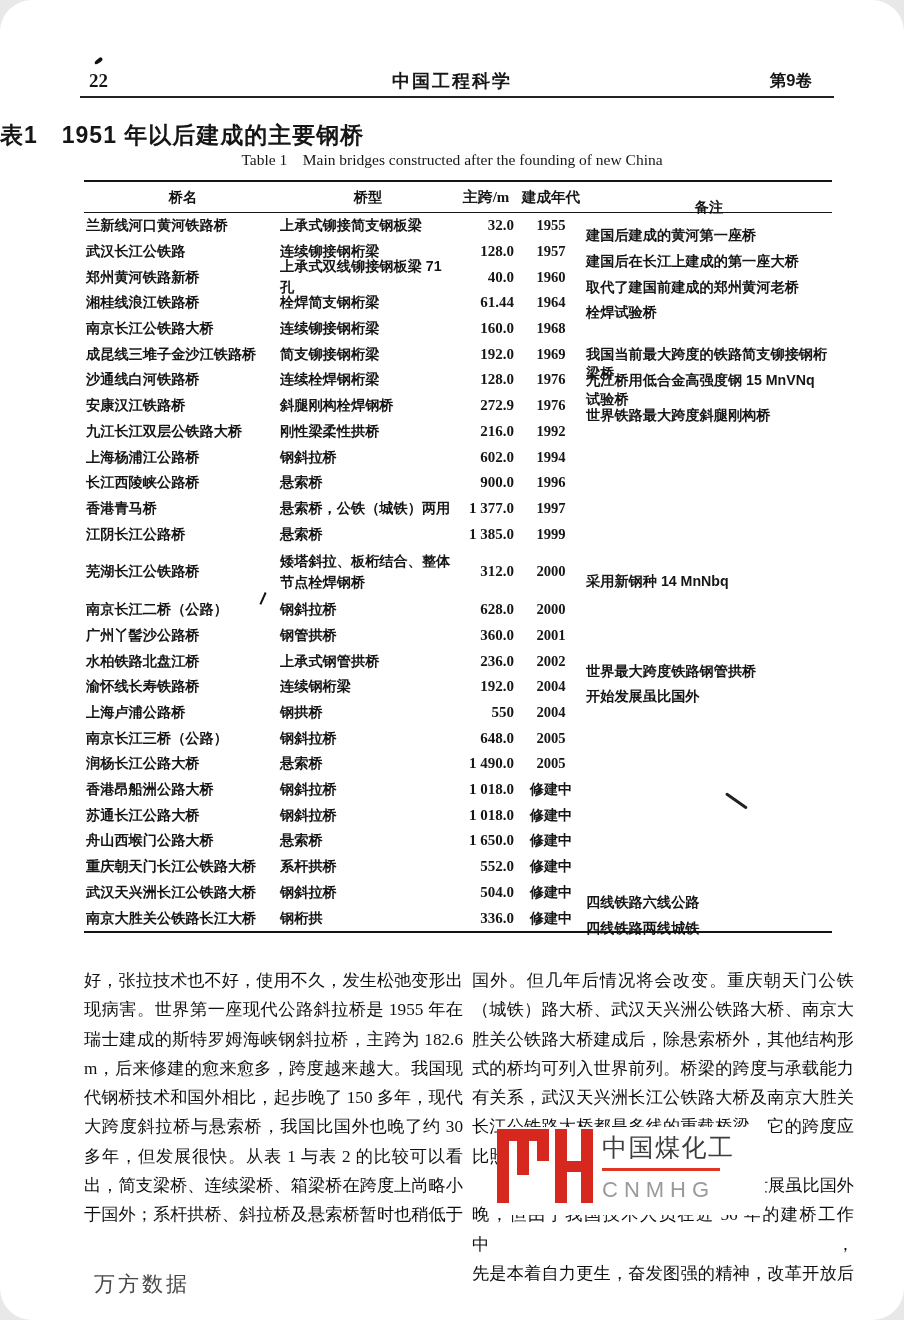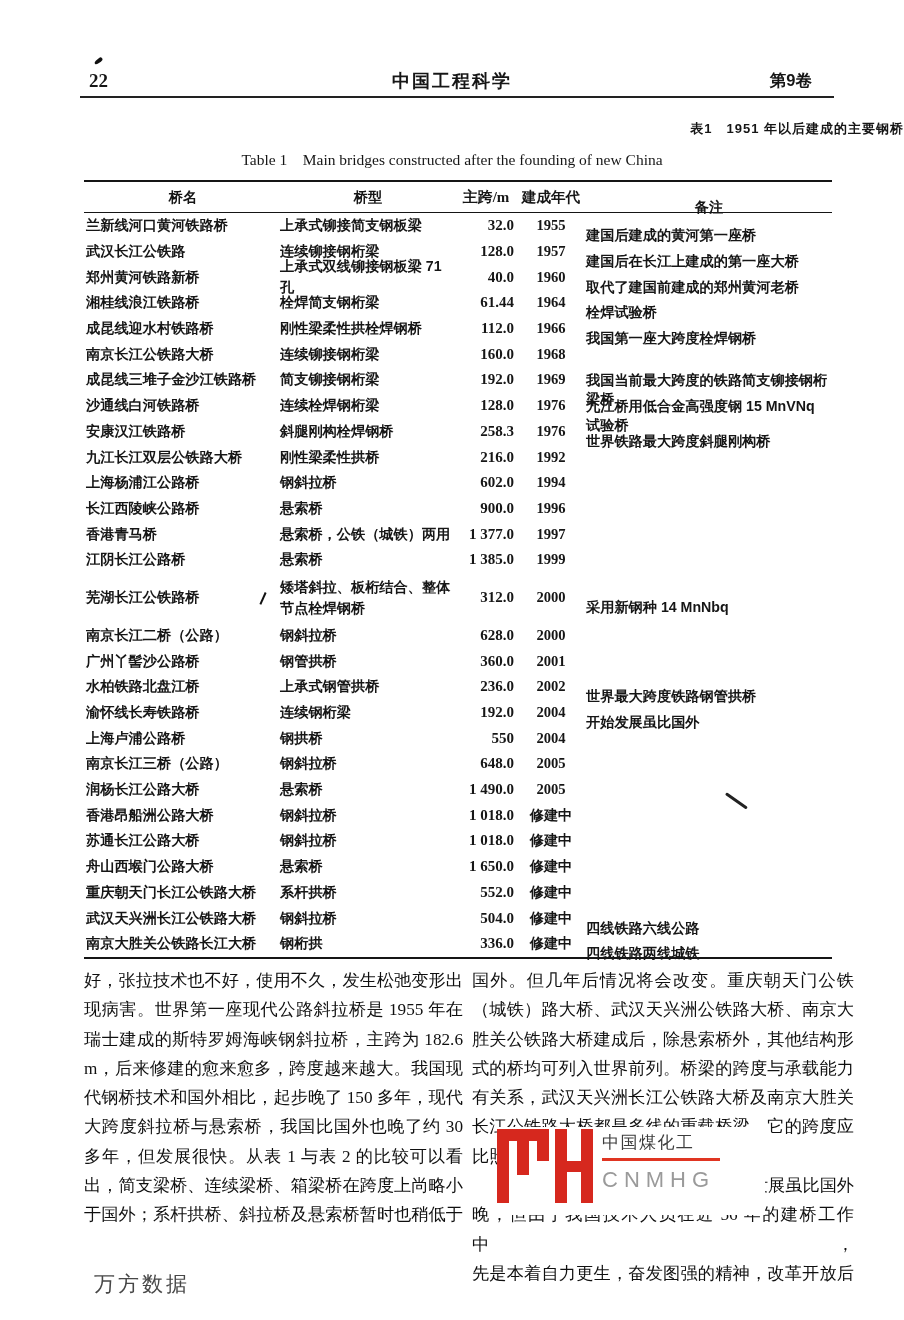--- a/index.html
+++ b/index.html
@@ -1,32 +1,33 @@
 <!DOCTYPE html>
 <html><head>
 <meta charset="utf-8">
 <style>
   html,body{margin:0;padding:0;background:#e8e8e8;}
   .page{
     position:relative;width:904px;height:1320px;margin:0 auto;
     background:#ffffff;color:#161616;overflow:hidden;
     font-family:"Liberation Serif","DejaVu Serif",serif;
+    border-radius:32px;
   }
   
   .pen-tick{position:absolute;left:94px;top:59px;width:9px;height:4px;background:#111;
     border-radius:60% 40% 40% 60%;transform:rotate(-38deg);}
   .page-number{position:absolute;left:89px;top:70px;font-size:19px;font-weight:700;}
   .journal-title{position:absolute;left:0;right:0;top:69px;text-align:center;
     font-family:"Liberation Sans","DejaVu Sans",sans-serif;font-weight:700;font-size:18px;letter-spacing:2px;}
   .volume{position:absolute;right:92px;top:70px;font-family:"Liberation Sans","DejaVu Sans",sans-serif;
     font-weight:700;font-size:16.5px;}
   .header-rule{position:absolute;left:80px;top:96px;width:754px;height:2.4px;background:#222;}
   
-  .table-title-cn{position:absolute;left:0;right:0;top:120px;text-align:right;
-    font-family:"Liberation Sans","DejaVu Sans",sans-serif;font-weight:700;font-size:13px;letter-spacing:1px;}
+  .table-title-cn{position:absolute;left:0;right:0;top:120px;text-align:left;
+    font-family:"Liberation Sans","DejaVu Sans",sans-serif;font-weight:700;font-size:23px;letter-spacing:1px;}
   .table-title-en{position:absolute;left:0;right:0;top:150px;text-align:center;font-size:15.5px;}
   
   .btable{position:absolute;left:84px;top:180px;width:748px;
     font-family:"Liberation Sans","DejaVu Sans",sans-serif;font-size:14.2px;font-weight:700;
     border-top:2.6px solid #151515;border-bottom:2.6px solid #151515;}
   .thead{display:flex;align-items:center;height:30px;border-bottom:1.7px solid #151515;}
   .thead > div{text-align:center;}
   .trow{display:flex;align-items:center;height:25.7px;}
   .trow.tall{height:50px;}
   .c-name {width:196px;padding-left:2px;box-sizing:border-box;}
@@ -43,21 +44,21 @@
   #col-right{left:472px;width:382px;}
   .bline{text-align:justify;text-align-last:justify;}
   .bline.raw{text-align:left;text-align-last:auto;}
   .line-frag{position:relative;height:29.3px;}
   .frag-post{position:absolute;left:250px;top:0;}
   .bline.rightal{text-align:right;text-align-last:right;}
   
   .watermark{position:absolute;left:497px;top:1127px;width:268px;height:88px;background:#fff;
     display:flex;align-items:flex-start;}
   .wm-text{margin-left:9px;display:flex;flex-direction:column;align-items:flex-start;padding-top:4px;}
-  .wm-cn{font-family:Liberation Sans, sans-serif;font-size:17px;color:#3c3c3c;letter-spacing:1.5px;}
+  .wm-cn{font-family:Liberation Sans, sans-serif;font-size:25px;color:#3c3c3c;letter-spacing:1.5px;}
   .wm-underline{width:118px;height:3px;margin:4px 0 6px 0;}
   .wm-en{font-family:"Liberation Sans","DejaVu Sans",sans-serif;font-size:22px;color:#9a9a9a;letter-spacing:6px;}
   
   .pen-slash{position:absolute;left:262px;top:592px;width:2.4px;height:13px;background:#111;transform:rotate(24deg);}
   .pen-backslash{position:absolute;left:735px;top:788px;width:2.6px;height:26px;background:#222;
     transform:rotate(-55deg);border-radius:2px;}
   
   .footer-brand{position:absolute;left:94px;top:1270px;font-family:"Liberation Sans","DejaVu Sans",sans-serif;
     font-size:21px;color:#474747;letter-spacing:3px;}
 </style>
@@ -106,27 +107,20 @@
           <div class="c-note">取代了建国前建成的郑州黄河老桥</div>
         </div>
         <div class="trow">
           <div class="c-name">湘桂线浪江铁路桥</div>
           <div class="c-type">栓焊简支钢桁梁</div>
           <div class="c-span">61.44</div>
           <div class="c-year">1964</div>
           <div class="c-note">栓焊试验桥</div>
         </div>
         <div class="trow">
-          <div class="c-name">成昆线迎水村铁路桥</div>
-          <div class="c-type">刚性梁柔性拱栓焊钢桥</div>
-          <div class="c-span">112.0</div>
-          <div class="c-year">1966</div>
-          <div class="c-note">我国第一座大跨度栓焊钢桥</div>
-        </div>
-        <div class="trow">
           <div class="c-name">南京长江公铁路大桥</div>
           <div class="c-type">连续铆接钢桁梁</div>
           <div class="c-span">160.0</div>
           <div class="c-year">1968</div>
           <div class="c-note"></div>
         </div>
         <div class="trow">
           <div class="c-name">成昆线三堆子金沙江铁路桥</div>
           <div class="c-type">简支铆接钢桁梁</div>
           <div class="c-span">192.0</div>
@@ -136,21 +130,21 @@
         <div class="trow">
           <div class="c-name">沙通线白河铁路桥</div>
           <div class="c-type">连续栓焊钢桁梁</div>
           <div class="c-span">128.0</div>
           <div class="c-year">1976</div>
           <div class="c-note">九江桥用低合金高强度钢 15 MnVNq 试验桥</div>
         </div>
         <div class="trow">
           <div class="c-name">安康汉江铁路桥</div>
           <div class="c-type">斜腿刚构栓焊钢桥</div>
-          <div class="c-span">258.3</div>
+          <div class="c-span">272.9</div>
           <div class="c-year">1976</div>
           <div class="c-note">世界铁路最大跨度斜腿刚构桥</div>
         </div>
         <div class="trow">
           <div class="c-name">九江长江双层公铁路大桥</div>
           <div class="c-type">刚性梁柔性拱桥</div>
           <div class="c-span">216.0</div>
           <div class="c-year">1992</div>
           <div class="c-note"></div>
         </div>

